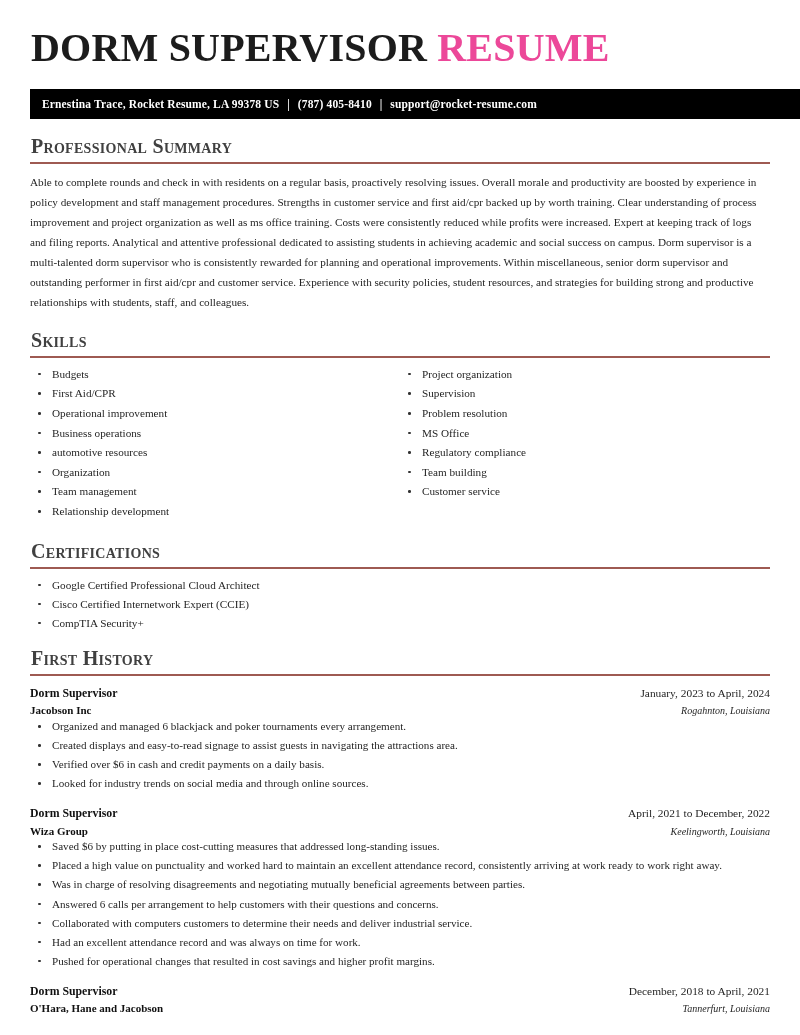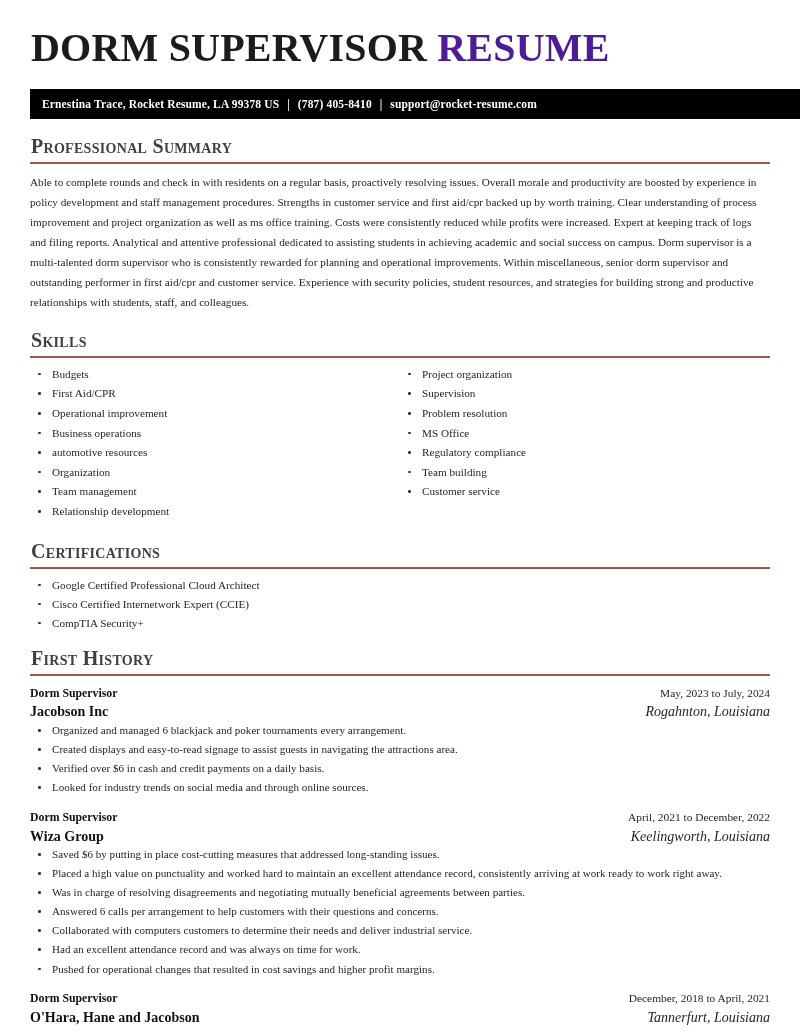--- a/index.html
+++ b/index.html
@@ -28,21 +28,21 @@
   .resume-title {
     font-family: "Liberation Serif", "DejaVu Serif", serif;
     font-size: 40px;
     font-weight: 700;
     letter-spacing: 0.2px;
     line-height: 1.08;
     margin: 0 0 0 1px;
     color: #1c1c1c;
     white-space: nowrap;
   }
-  .resume-title .accent { color: #4c1d95; }
+  .resume-title .accent { color: #ec4899; }
 
   .contact-bar {
     margin-top: 20px;
     background: #000000;
     color: #ffffff;
     height: 30px;
     display: flex;
     align-items: center;
     padding: 5px 12px;
     width: 800px;
@@ -136,26 +136,26 @@
     font-weight: 700;
     color: #111111;
   }
   .job-dates {
     font-size: 11.4px;
     color: #1f1f1f;
     text-align: right;
     white-space: nowrap;
   }
   .job-company {
-    font-size: 14px;
+    font-size: 11px;
     font-weight: 700;
     color: #111111;
   }
   .job-location {
-    font-size: 14px;
+    font-size: 10px;
     font-style: italic;
     color: #1f1f1f;
     text-align: left;
     white-space: nowrap;
   }
   .job-bullets { margin-top: 7px; }
   .job-bullets li { margin-bottom: 4.4px; }
 
   .work-section ul.bullets li { font-size: 11.1px; }
 </style>
@@ -223,21 +223,21 @@
     </ul>
   </div>
 
   <div class="section work-section">
     <div class="section-title">First History</div>
     <div class="section-rule"></div>
 
     <div class="job">
       <div class="job-row">
         <span class="job-title">Dorm Supervisor</span>
-        <span class="job-dates">May, 2023 to July, 2024</span>
+        <span class="job-dates">January, 2023 to April, 2024</span>
       </div>
       <div class="job-row">
         <span class="job-company">Jacobson Inc</span>
         <span class="job-location">Rogahnton, Louisiana</span>
       </div>
       <ul class="bullets job-bullets">
         <li>Organized and managed 6 blackjack and poker tournaments every arrangement.</li>
         <li>Created displays and easy-to-read signage to assist guests in navigating the attractions area.</li>
         <li>Verified over $6 in cash and credit payments on a daily basis.</li>
         <li>Looked for industry trends on social media and through online sources.</li>

